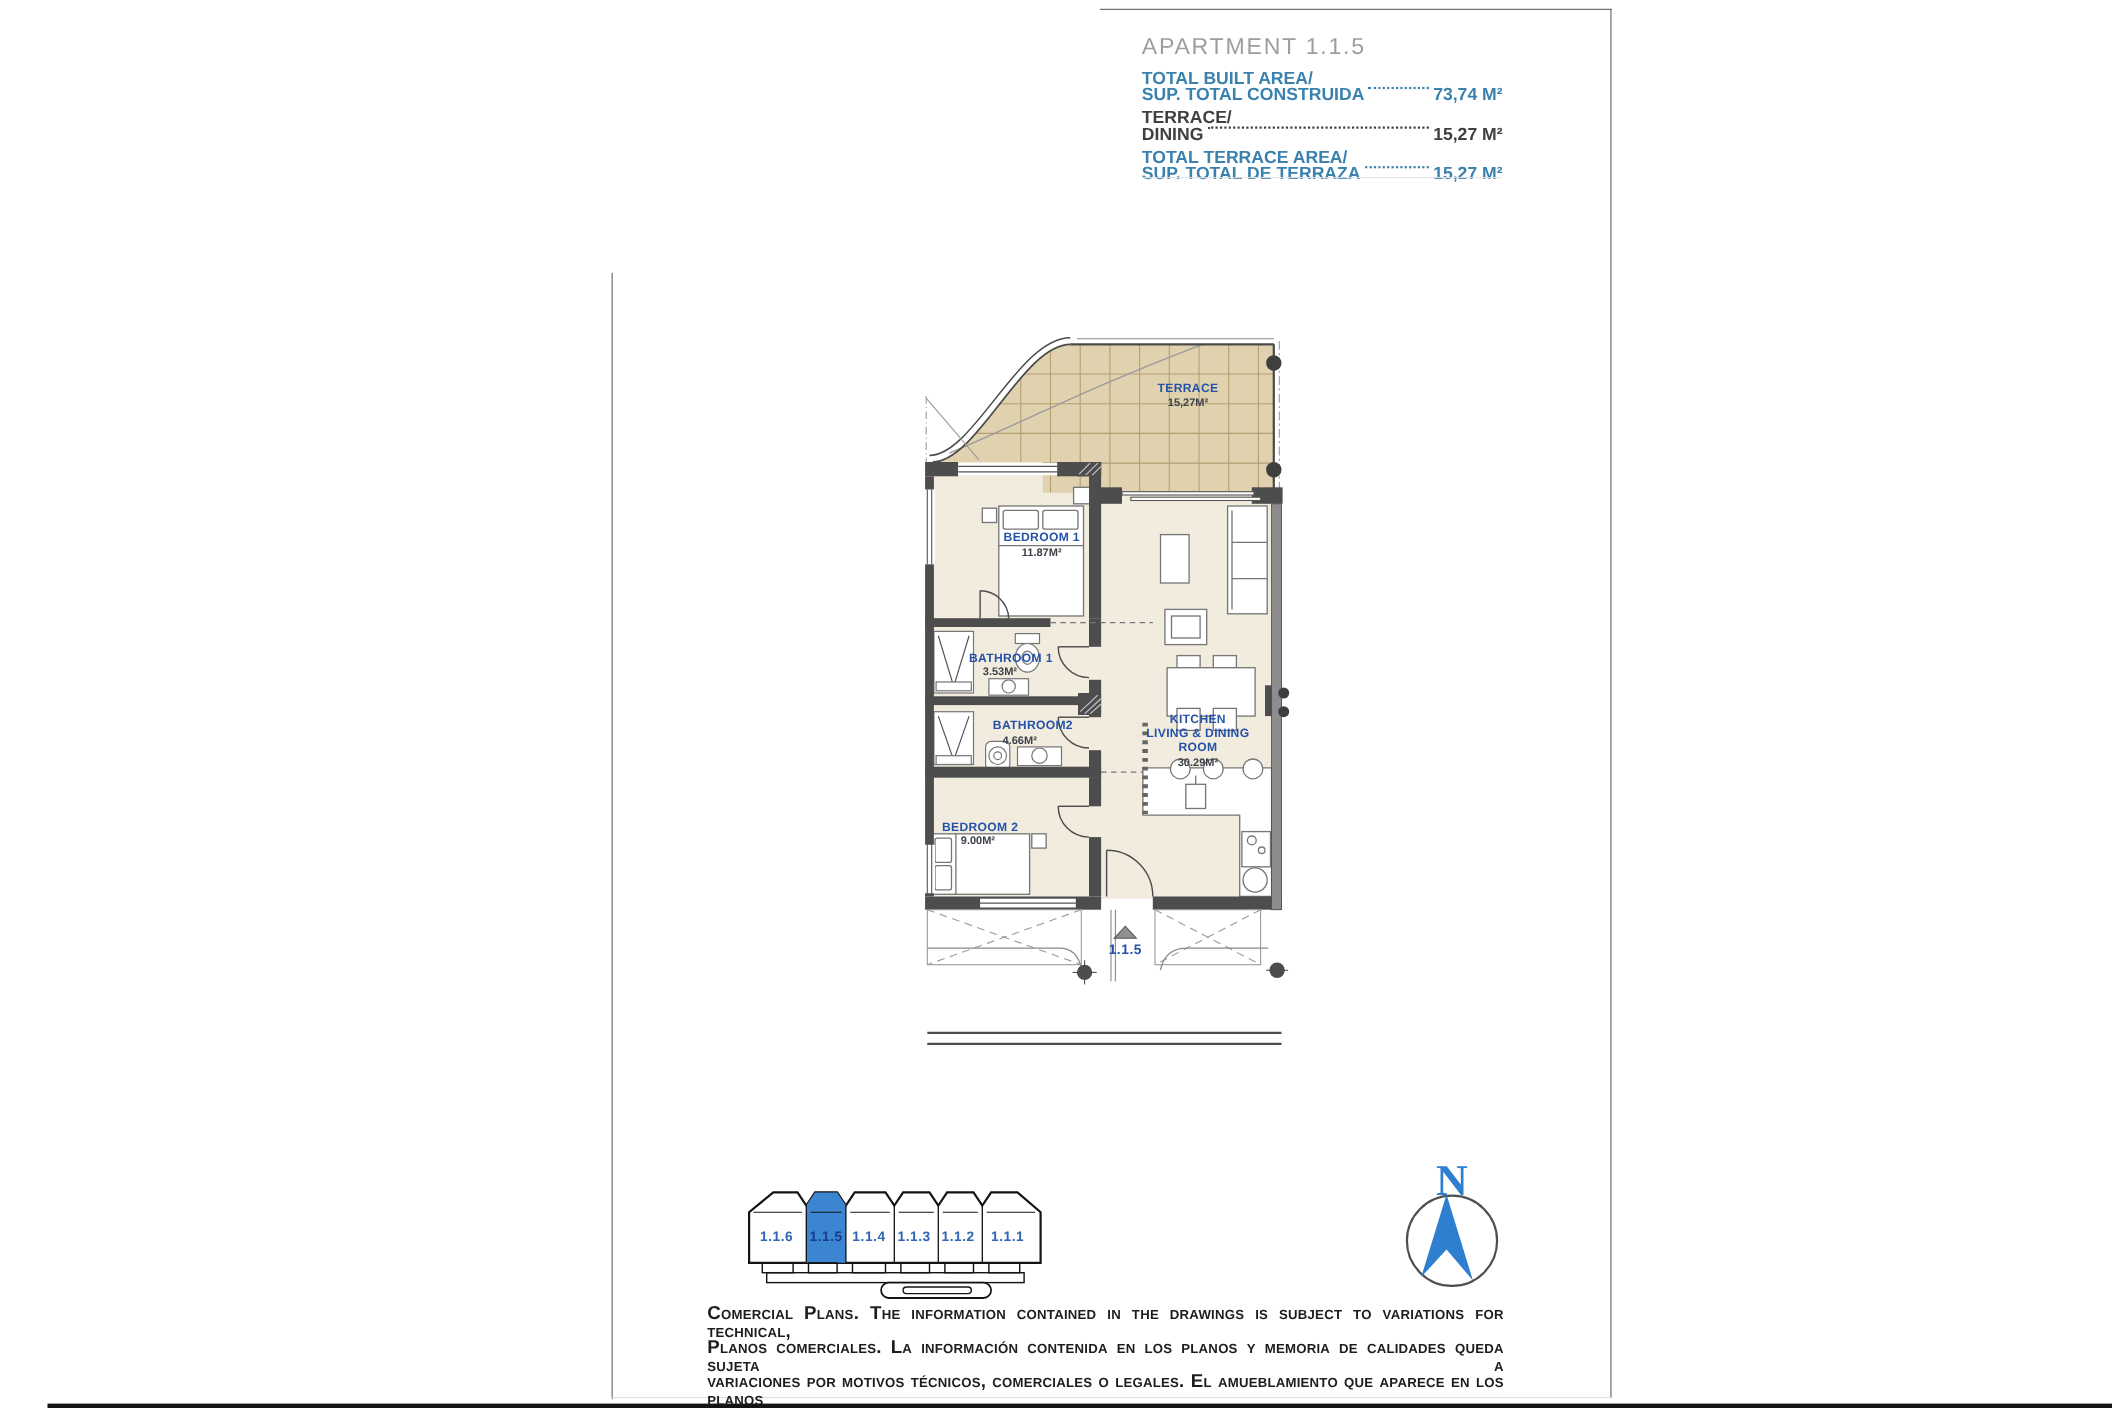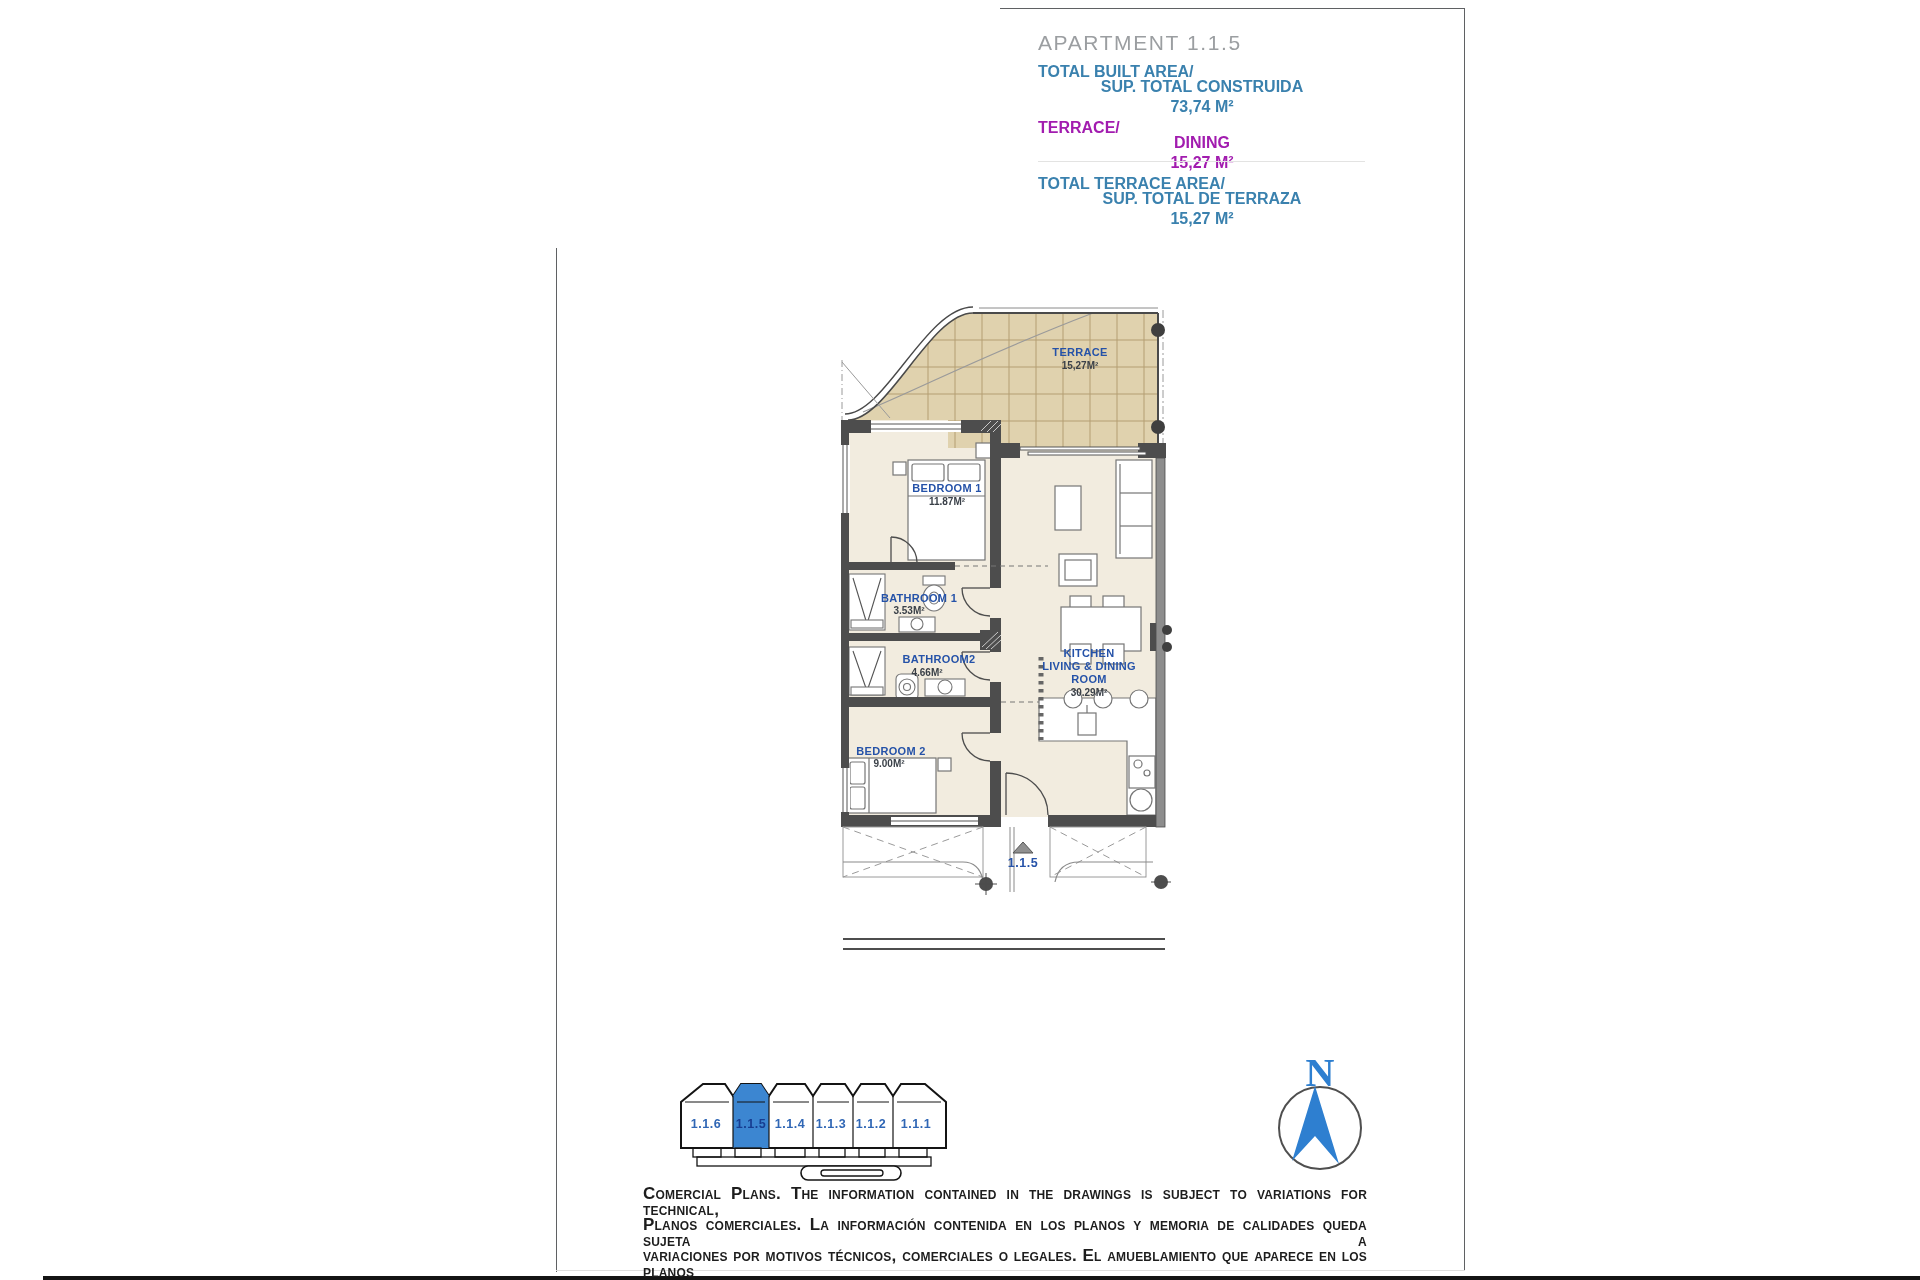--- a/index.html
+++ b/index.html
@@ -11,25 +11,25 @@
   .pb-left{left:513px;top:248px;width:1px;height:1024px;}
   .pb-right{left:1421px;top:8px;width:1px;height:1263px;}
   .pb-top{left:957px;top:8px;width:465px;height:1px;}
   .pb-bottomrule{left:513px;top:1270px;width:909px;height:1px;background:#dededd;}
   .bottom-bar{position:absolute;left:0;top:1276px;width:1920px;height:4px;background:#141414;}
 
   
   .title-block{position:absolute;left:995px;top:31px;width:328px;}
   .tb-title{font-size:21px;color:#9b9ea1;letter-spacing:1.6px;font-weight:500;margin-bottom:9px;}
   .tb-row{margin-bottom:6px;line-height:15px;font-size:16px;}
-  .tb-row .l2{display:flex;align-items:center;flex-direction:column;}
+  .tb-row .l2{display:flex;align-items:flex-start;}
   .dots{flex:1;border-bottom:2px dotted currentColor;margin:0 4px 3px 4px;}
   .val{font-weight:700;white-space:nowrap;}
   .tb-blue{color:#3a81ae;font-weight:700;}
-  .tb-gray{color:#a21caf;font-weight:600;}
+  .tb-gray{color:#404040;font-weight:600;}
   .tb-underline{position:absolute;left:995px;top:161px;width:327px;height:1px;background:#e3e3e2;}
 
   
   .disclaimer{position:absolute;left:600px;top:1186px;width:724px;font-size:17px;
               line-height:15.6px;font-weight:700;font-variant:small-caps;color:#1d1d1d;
               letter-spacing:.2px;}
   .dline{text-align:justify;text-align-last:justify;}
   .dline.last{text-align:justify;text-align-last:left;}
 
   svg text{user-select:none;}

